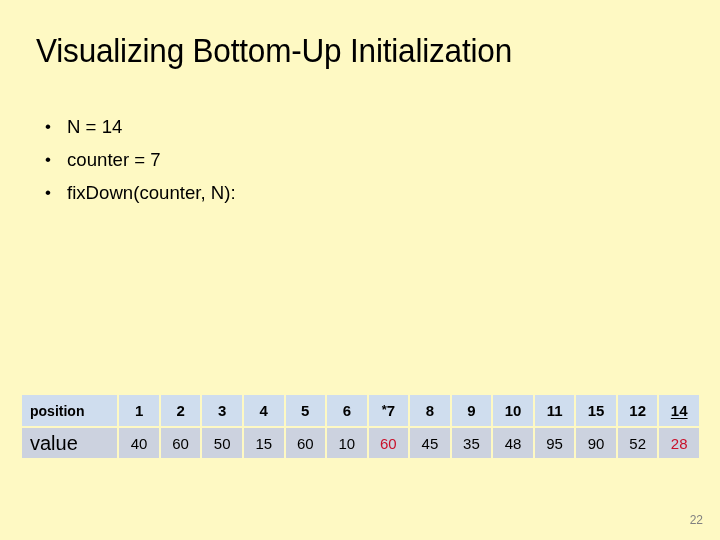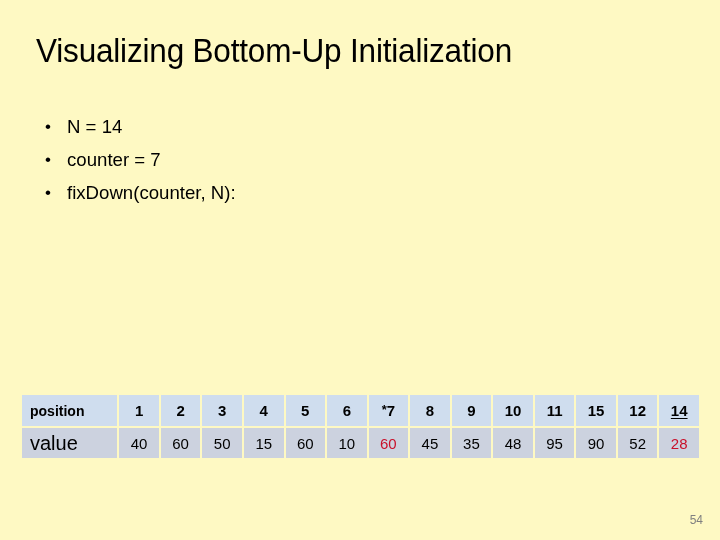--- a/index.html
+++ b/index.html
@@ -187,15 +187,15 @@
           <td class="num-cell">35</td>
           <td class="num-cell">48</td>
           <td class="num-cell">95</td>
           <td class="num-cell">90</td>
           <td class="num-cell">52</td>
           <td class="num-cell highlight-red">28</td>
         </tr>
     </tbody>
   </table>
 
-  <div id="page-number">54</div>
+  <div id="page-number">22</div>
 
 </div>
 
 </body></html>

